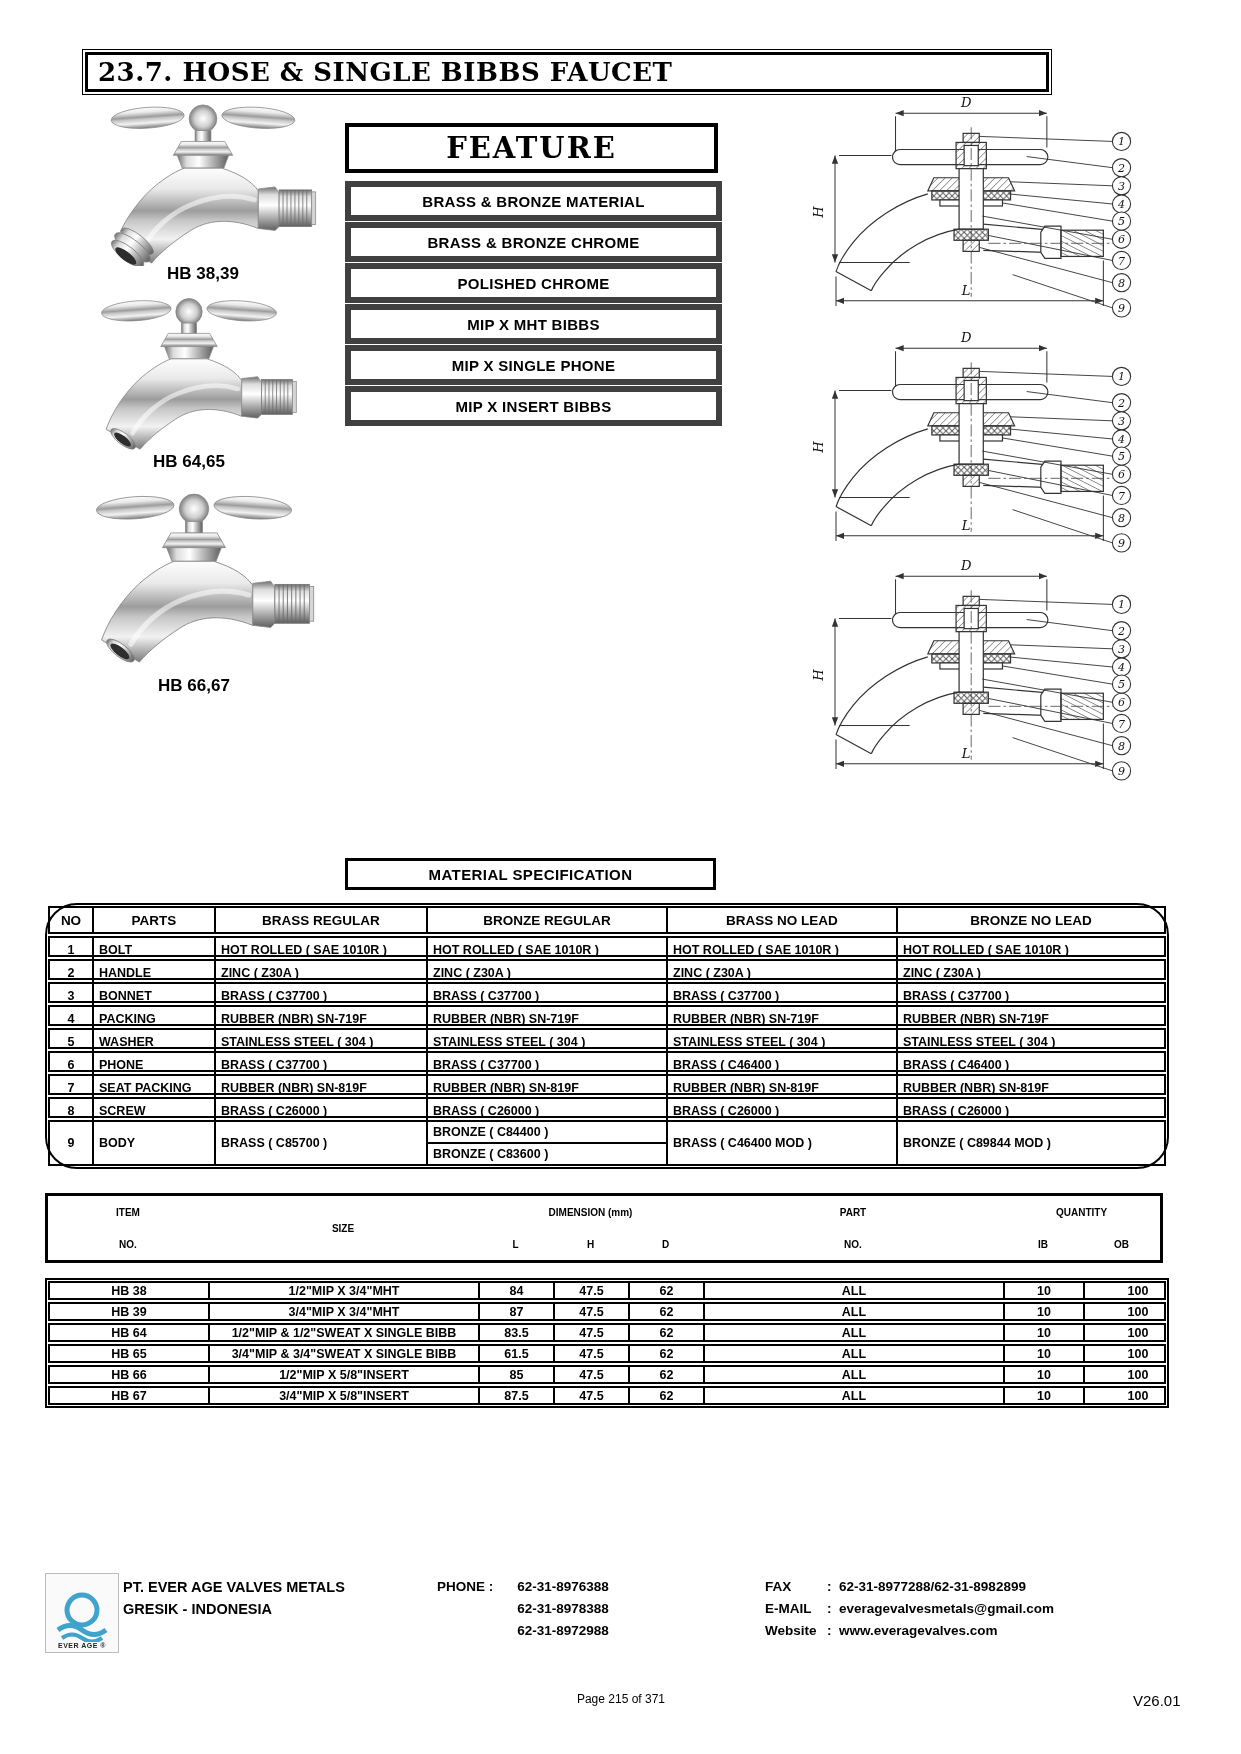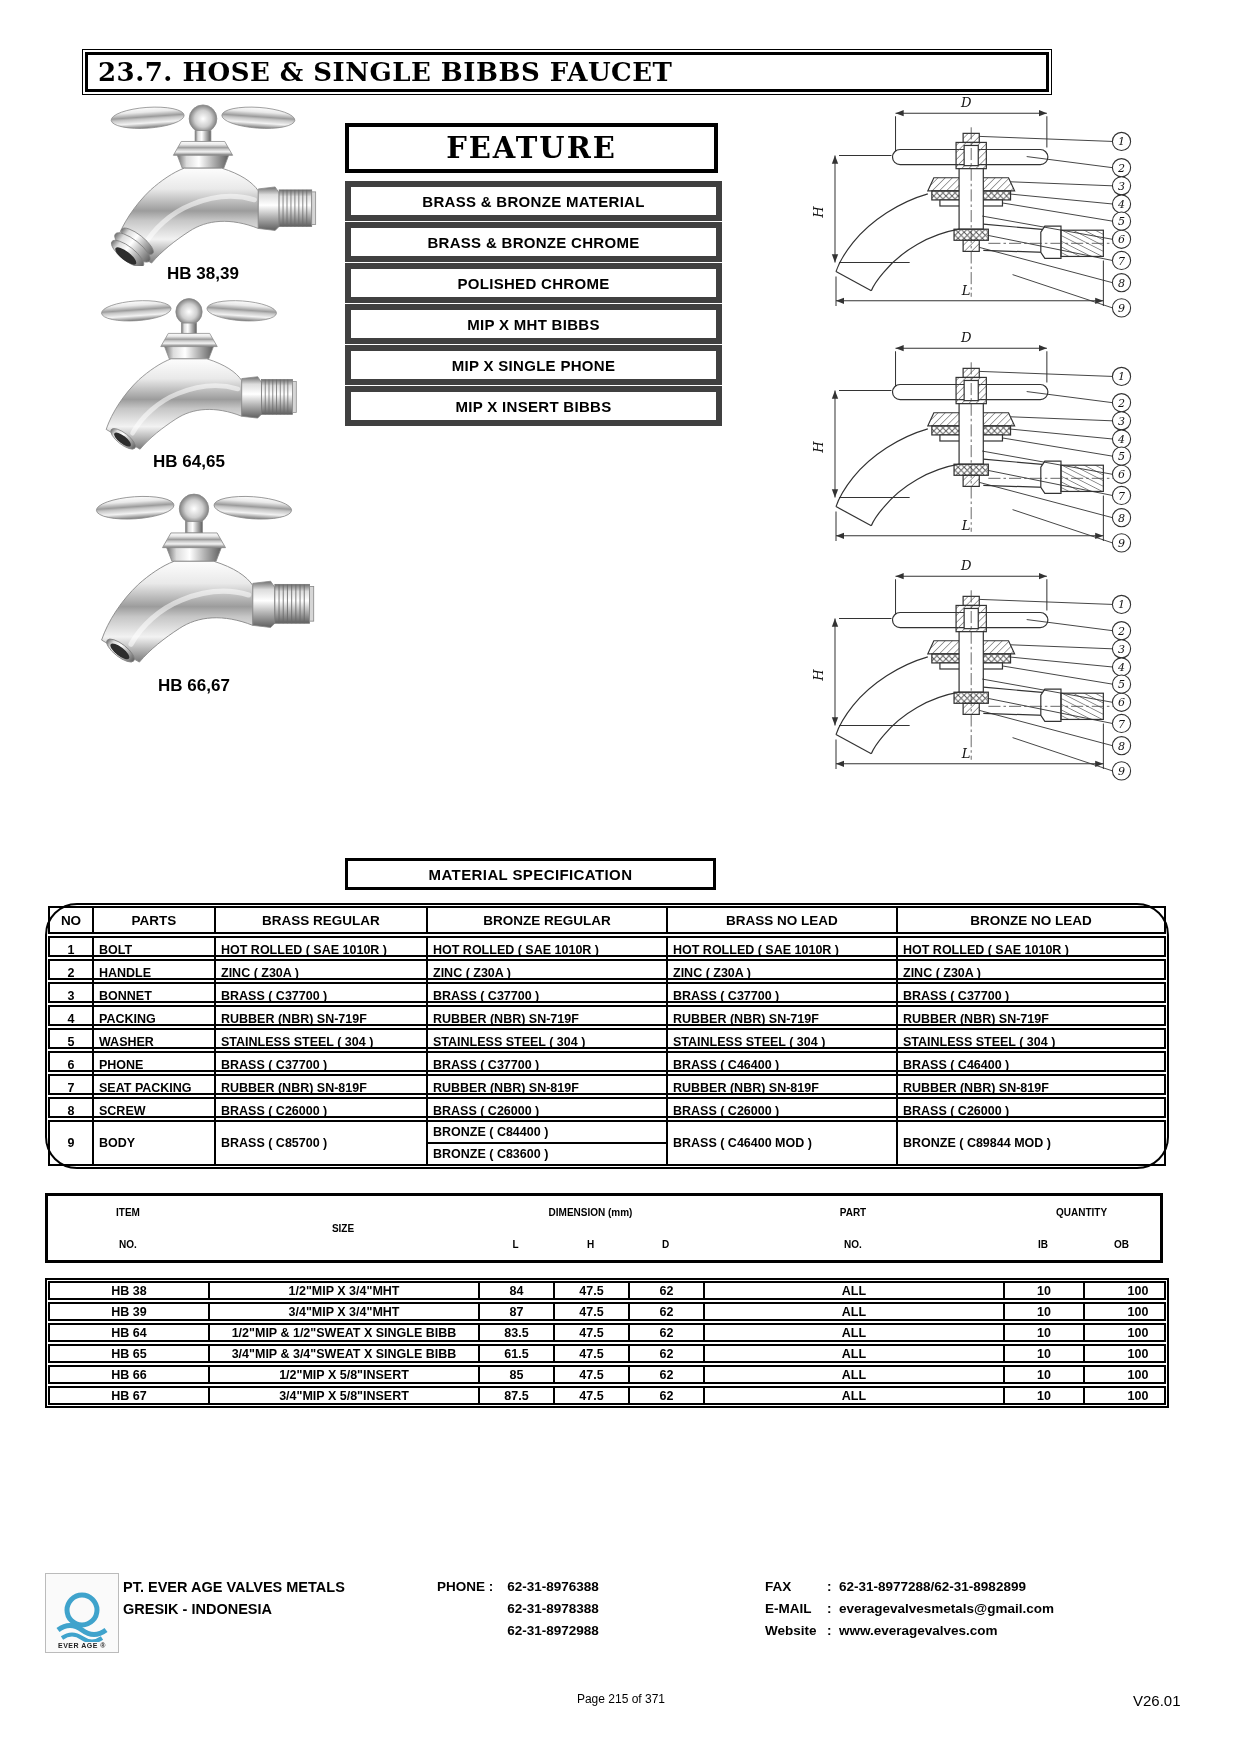--- a/index.html
+++ b/index.html
@@ -68,21 +68,21 @@
   .ic{border-right:2px solid #000;display:flex;align-items:center;justify-content:center;
       font-weight:bold;font-size:12.5px;white-space:nowrap;overflow:hidden;}
   .ic:last-child{border-right:none;padding-left:27px;}
   
   .logo-card{position:absolute;left:45px;top:1573px;width:72px;height:78px;border:1px solid #bbb;
              background:#fafafa;display:flex;flex-direction:column;align-items:center;justify-content:flex-end;}
   .logo-card svg{display:block;}
   .logo-caption{font-size:7px;font-weight:bold;color:#222;letter-spacing:.5px;margin-bottom:3px;}
   .company{position:absolute;left:123px;top:1576px;font-weight:bold;font-size:14.5px;line-height:22px;}
   .phone-block{position:absolute;left:437px;top:1576px;display:flex;font-weight:bold;font-size:13.5px;line-height:22px;}
-  .phone-label{margin-right:14px;}
+  .phone-label{margin-right:24px;}
   .contact-block{position:absolute;left:765px;top:1576px;font-weight:bold;font-size:13.5px;line-height:22px;}
   .contact-row{display:grid;grid-template-columns:62px 12px auto;}
   .page-num{position:absolute;left:455px;top:1692px;width:210px;text-align:right;font-size:12px;}
   .version{position:absolute;left:1133px;top:1692px;font-size:15px;}
 </style>
 </head>
 <body>
 
 <div class="page">
 

